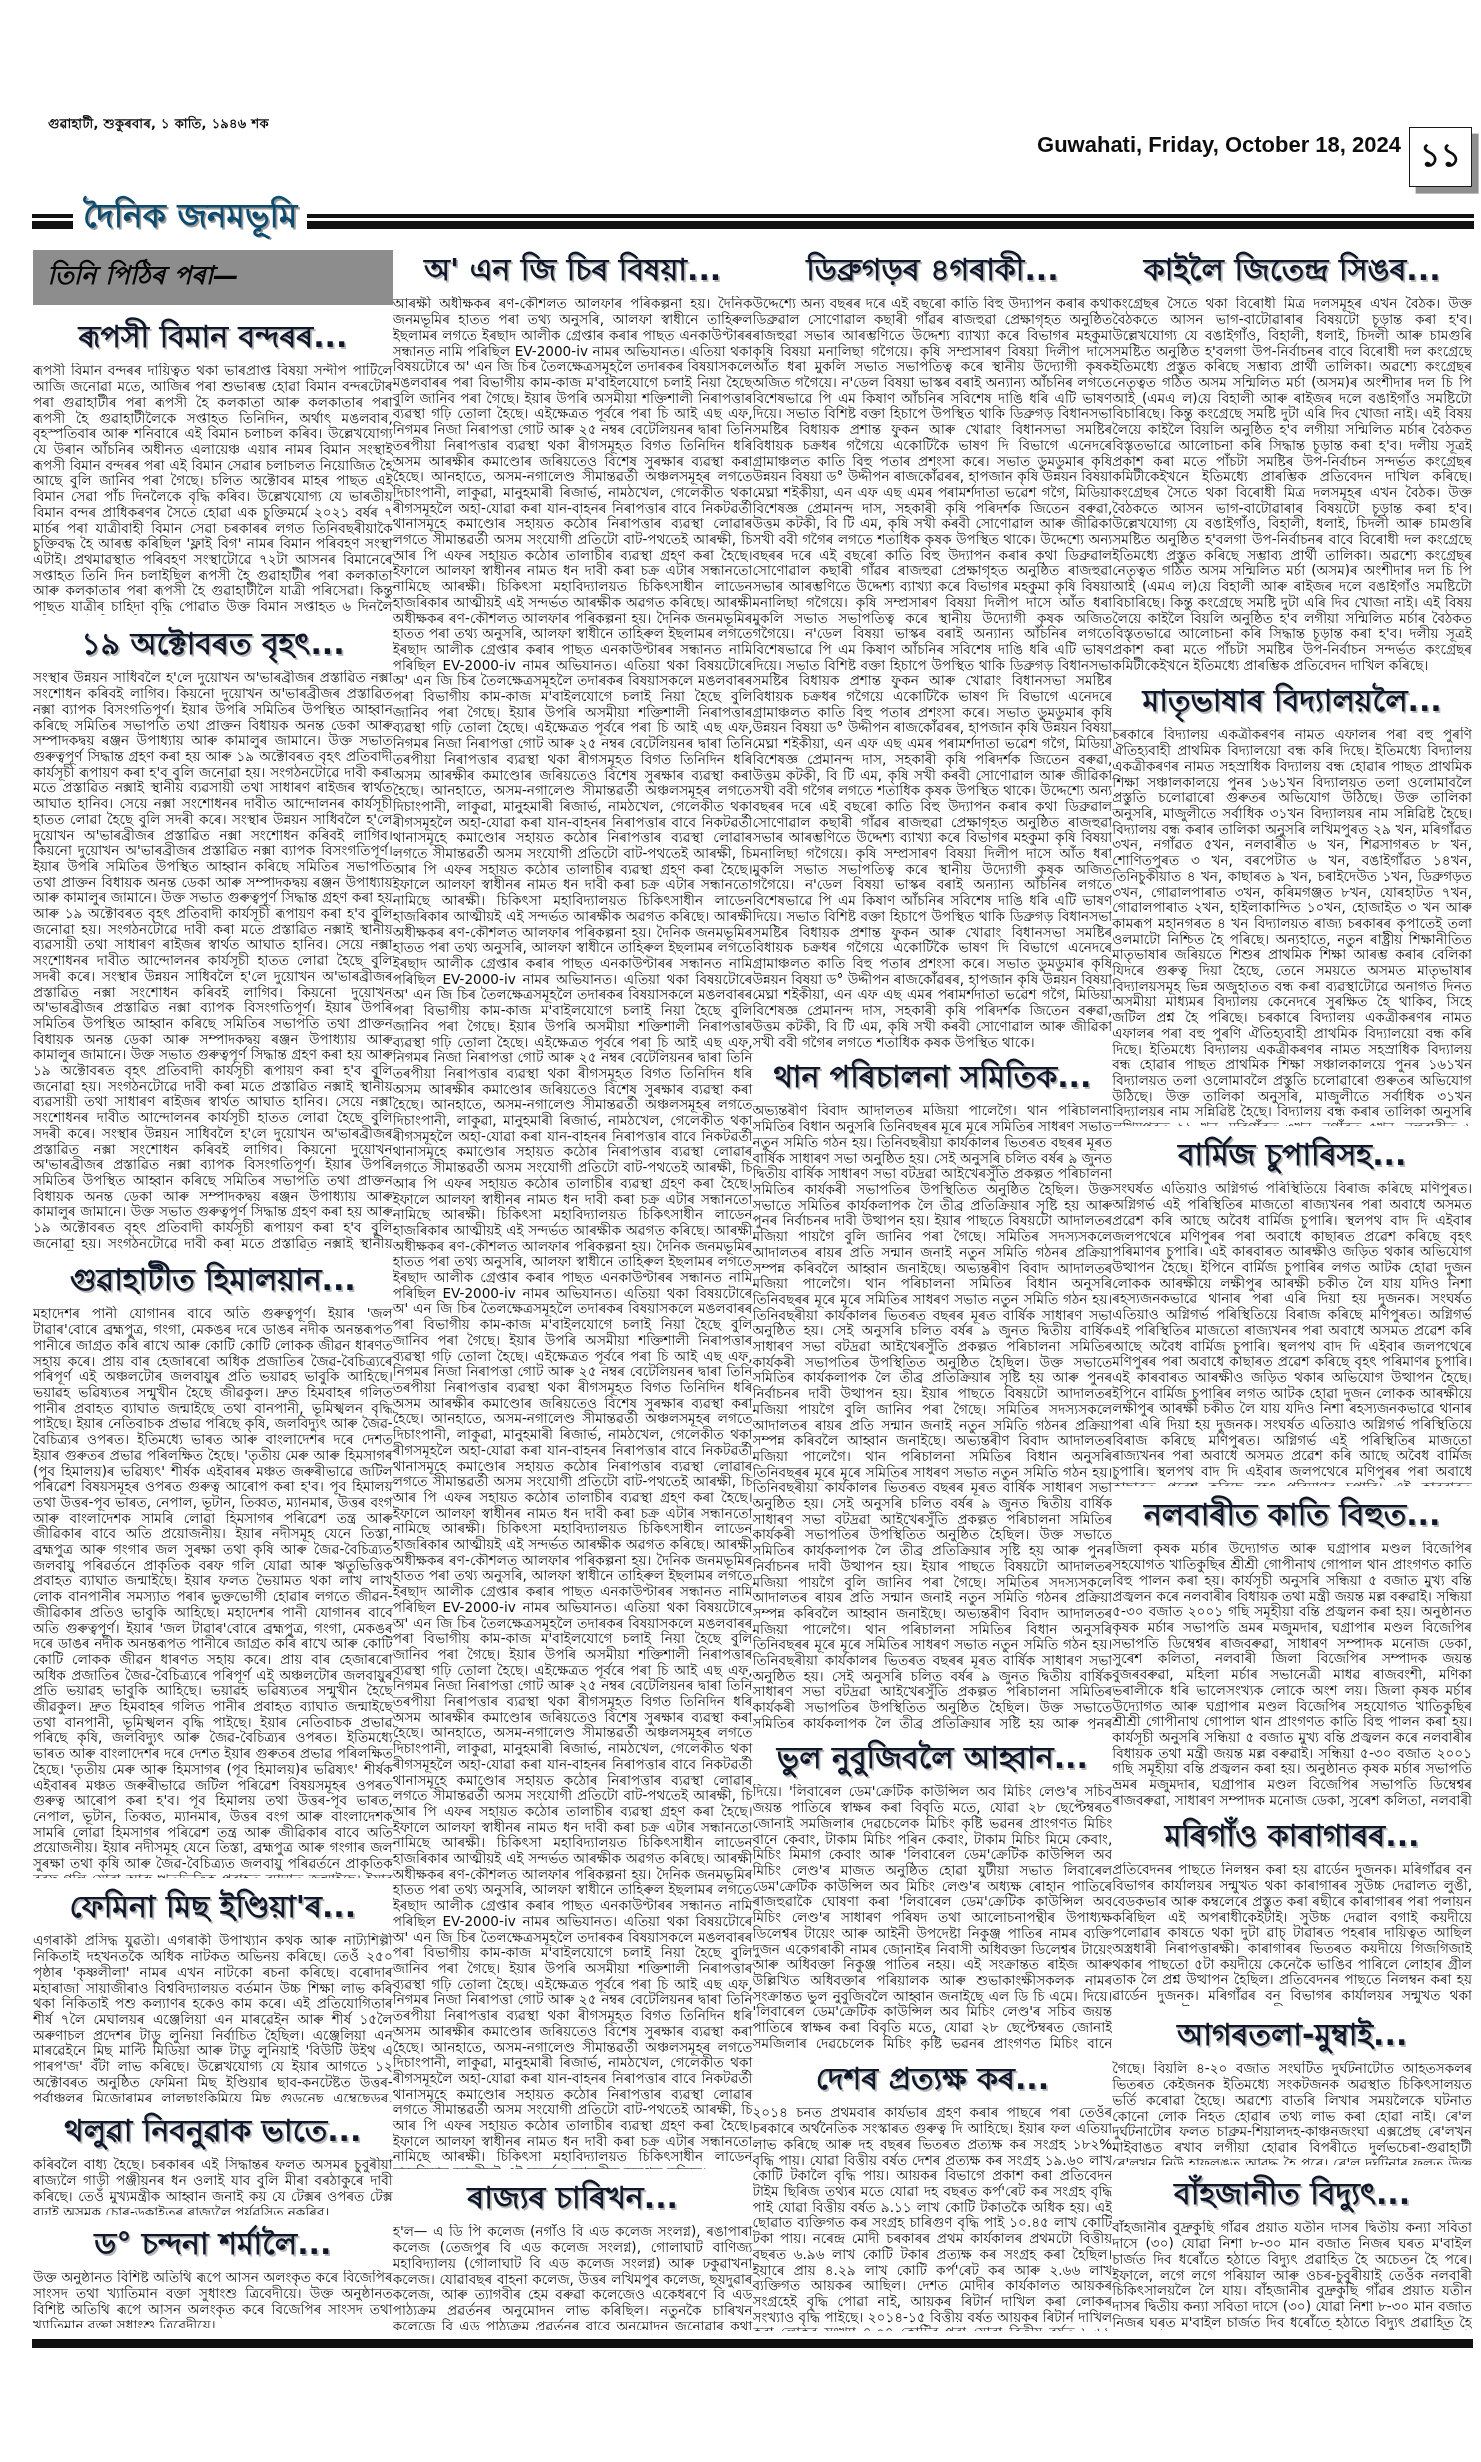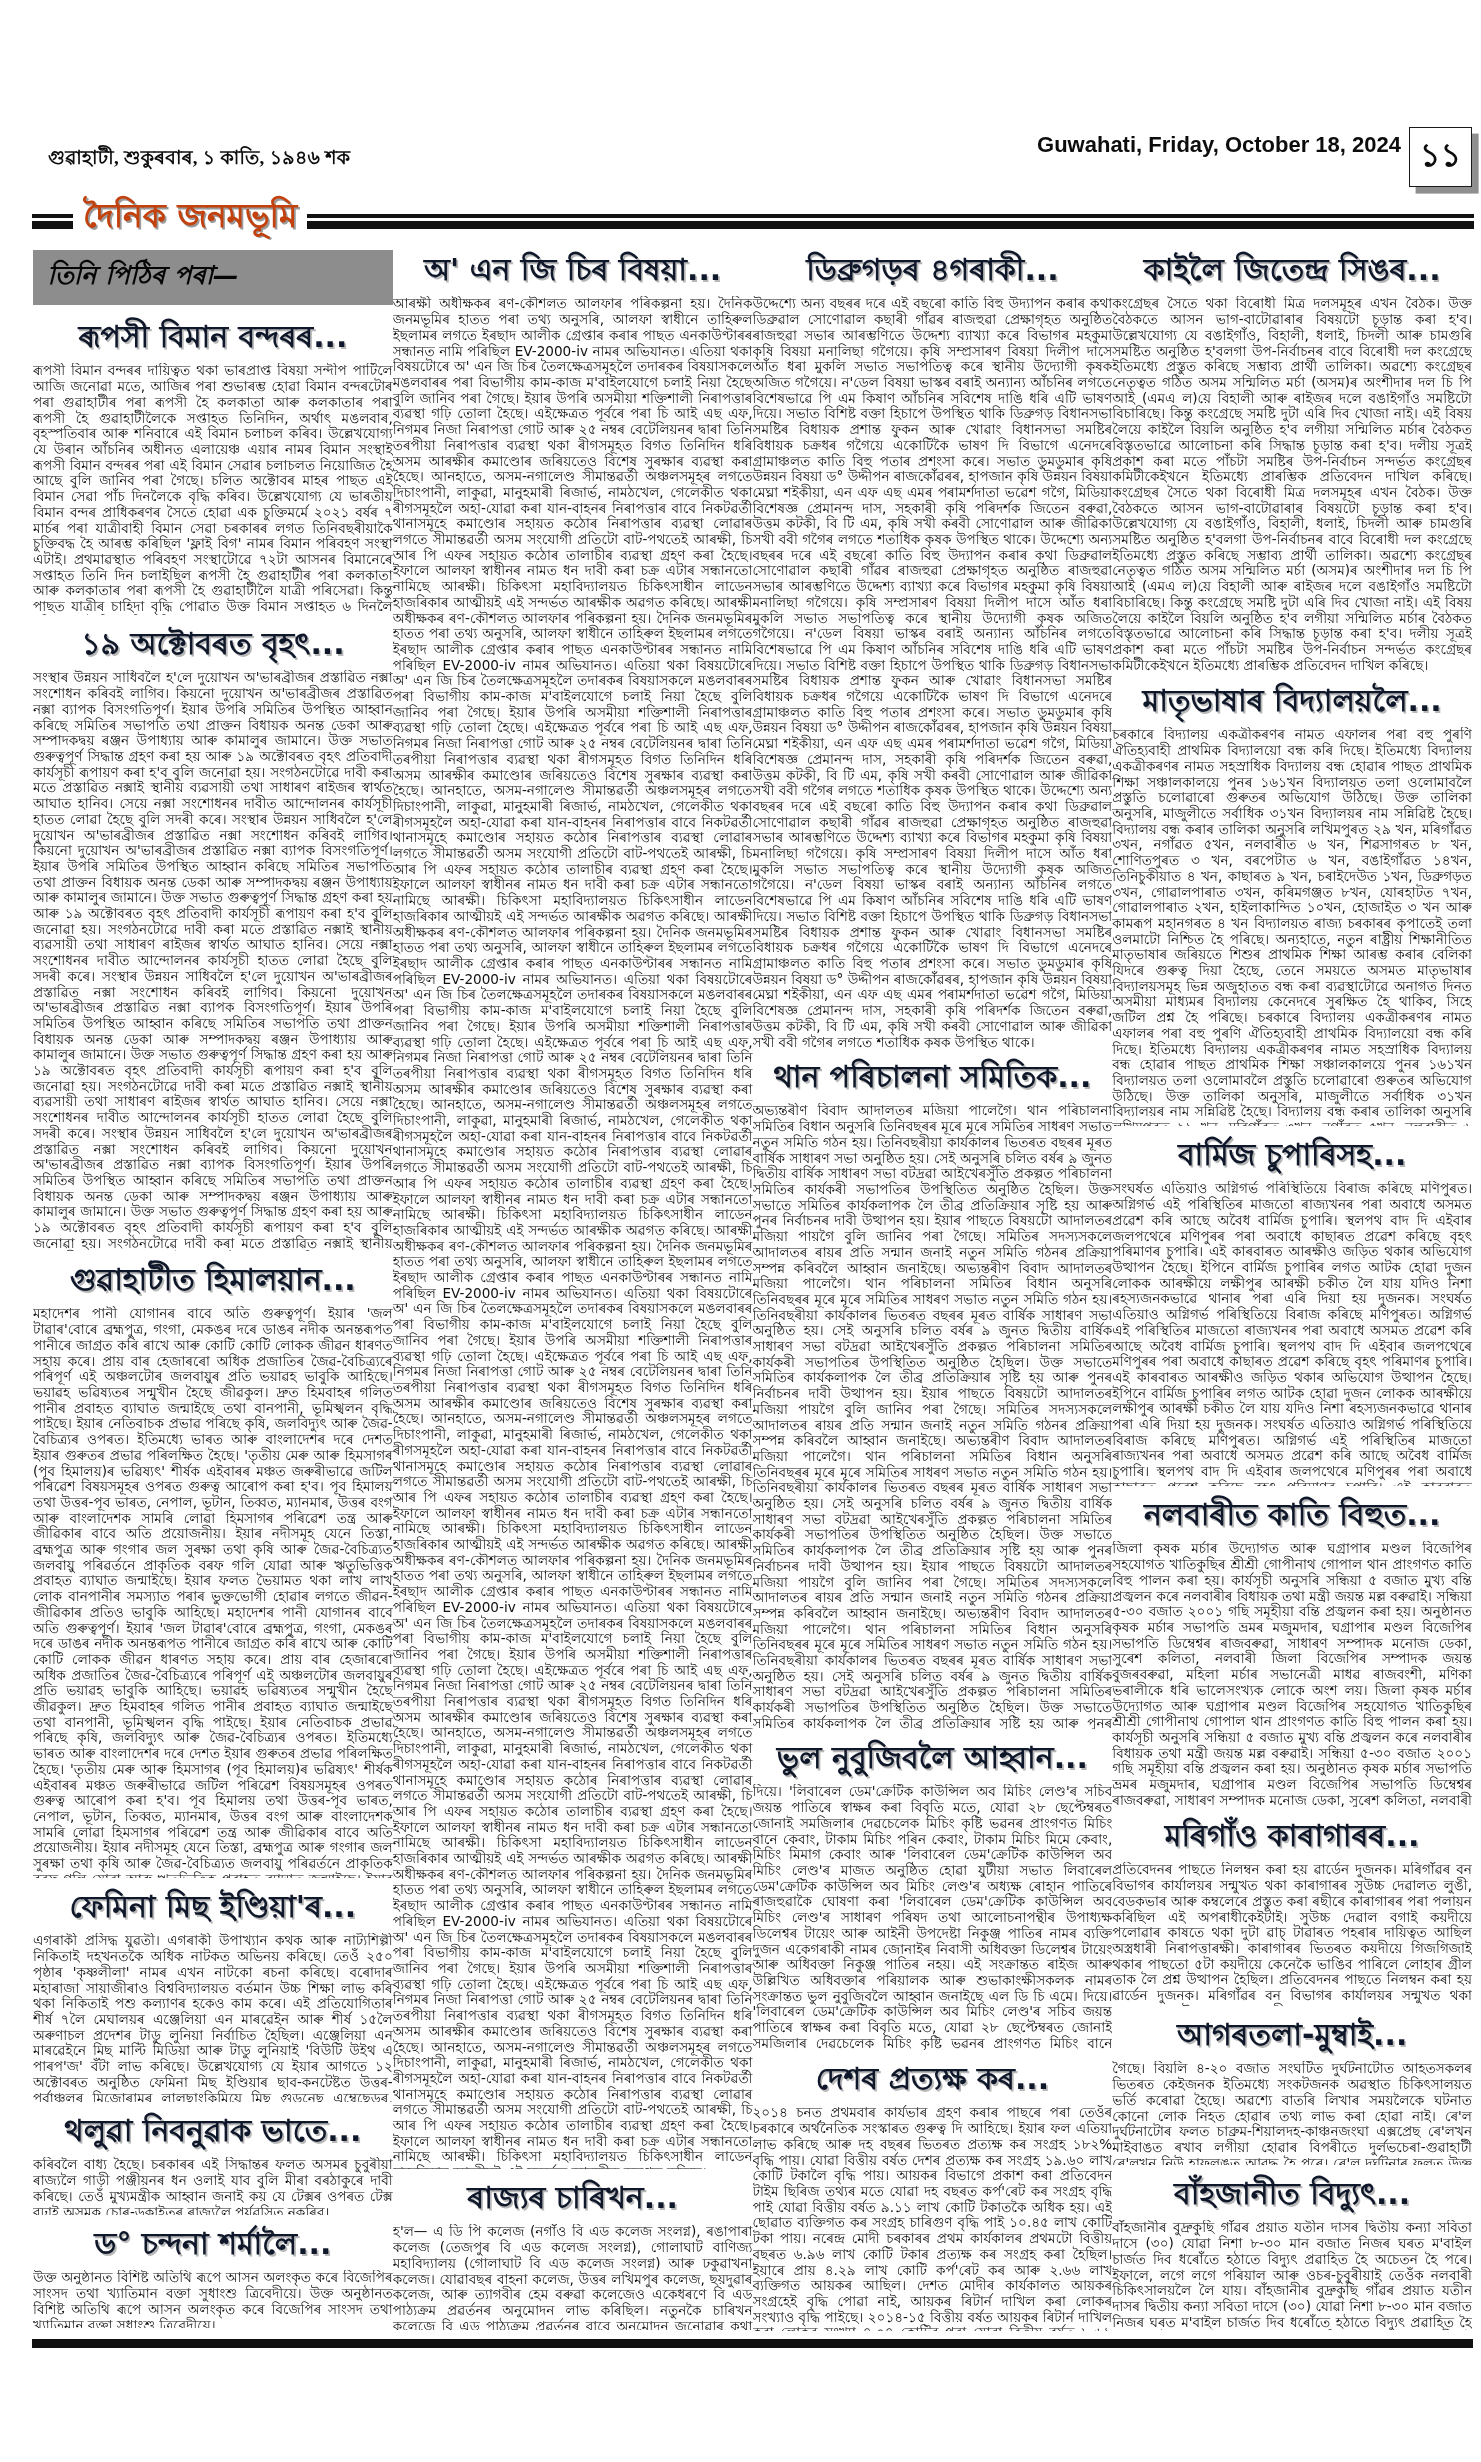--- a/index.html
+++ b/index.html
@@ -1,32 +1,32 @@
 <!DOCTYPE html>
 <html style="font-size:8.9px"><head>
 <meta charset="utf-8">
 <style>
   html,body{margin:0;padding:0;}
   body{
     width:1482px;height:2462px;background:#ffffff;color:#0d0d0d;
     font-family:"DejaVu Sans",sans-serif;position:relative;overflow:hidden;
   }
   .page{position:absolute;inset:0;}
-  .hdr-left{position:absolute;left:48px;top:143px;font-size:19px;font-weight:600;letter-spacing:0.3px;font-family:Liberation Serif, serif;}
+  .hdr-left{position:absolute;left:48px;top:114px;font-size:13px;font-weight:600;letter-spacing:0.3px;}
   .hdr-right{position:absolute;right:81px;top:132px;font-size:22px;font-weight:700;
     font-family:"Liberation Sans","DejaVu Sans",sans-serif;}
   .pagenum-box{position:absolute;right:10px;top:127px;width:61px;height:58px;background:#fff;
     border:1.7px solid #1a1a1a;box-shadow:6.6px 6.6px 0 #8f8f8f;display:flex;align-items:center;justify-content:center;}
   .pagenum-box span{font-size:32px;font-weight:700;}
   .rules{position:absolute;left:32px;right:7.7px;top:214px;}
   .rule-thin{height:3.9px;background:#111;}
   .rule-gap{height:3.3px;}
   .rule-thick{height:8.3px;background:#111;}
   .masthead{position:absolute;left:73px;top:189px;background:#fff;padding:1.1px 10px;
-    font-size:33px;font-weight:800;color:#c2410c;text-shadow:1.7px 1.7px 0 #9a9a9a;z-index:3;}
+    font-size:33px;font-weight:800;color:#0c4a6e;text-shadow:1.7px 1.7px 0 #9a9a9a;z-index:3;}
   .cols{position:absolute;left:33px;top:250px;width:1439px;height:2091px;display:flex;justify-content:space-between;}
   .col{flex:1;min-width:0;display:flex;flex-direction:column;}
   .kicker{height:55px;margin-bottom:12px;background:#8d8d8d;display:flex;align-items:center;
     padding-left:14.4px;box-sizing:border-box;}
   .kicker span{font-size:25.5px;font-weight:700;font-style:italic;color:#050505;}
   article{display:flex;flex-direction:column;box-sizing:border-box;padding-bottom:8.9px;overflow:hidden;}
   .headline{margin:2.2px 0 7.7px 0;font-size:30px;line-height:1.22;font-weight:700;text-align:center;
     color:#0f172a;text-shadow:1.7px 1.7px 0 #b8b8b8;}
   .abody{flex:1;overflow:hidden;font-size:13.6px;line-height:15.7px;text-align:justify;color:#101010;}
   .bottom-rule{position:absolute;left:32px;top:2339px;width:1441px;height:8.9px;background:#111;}

